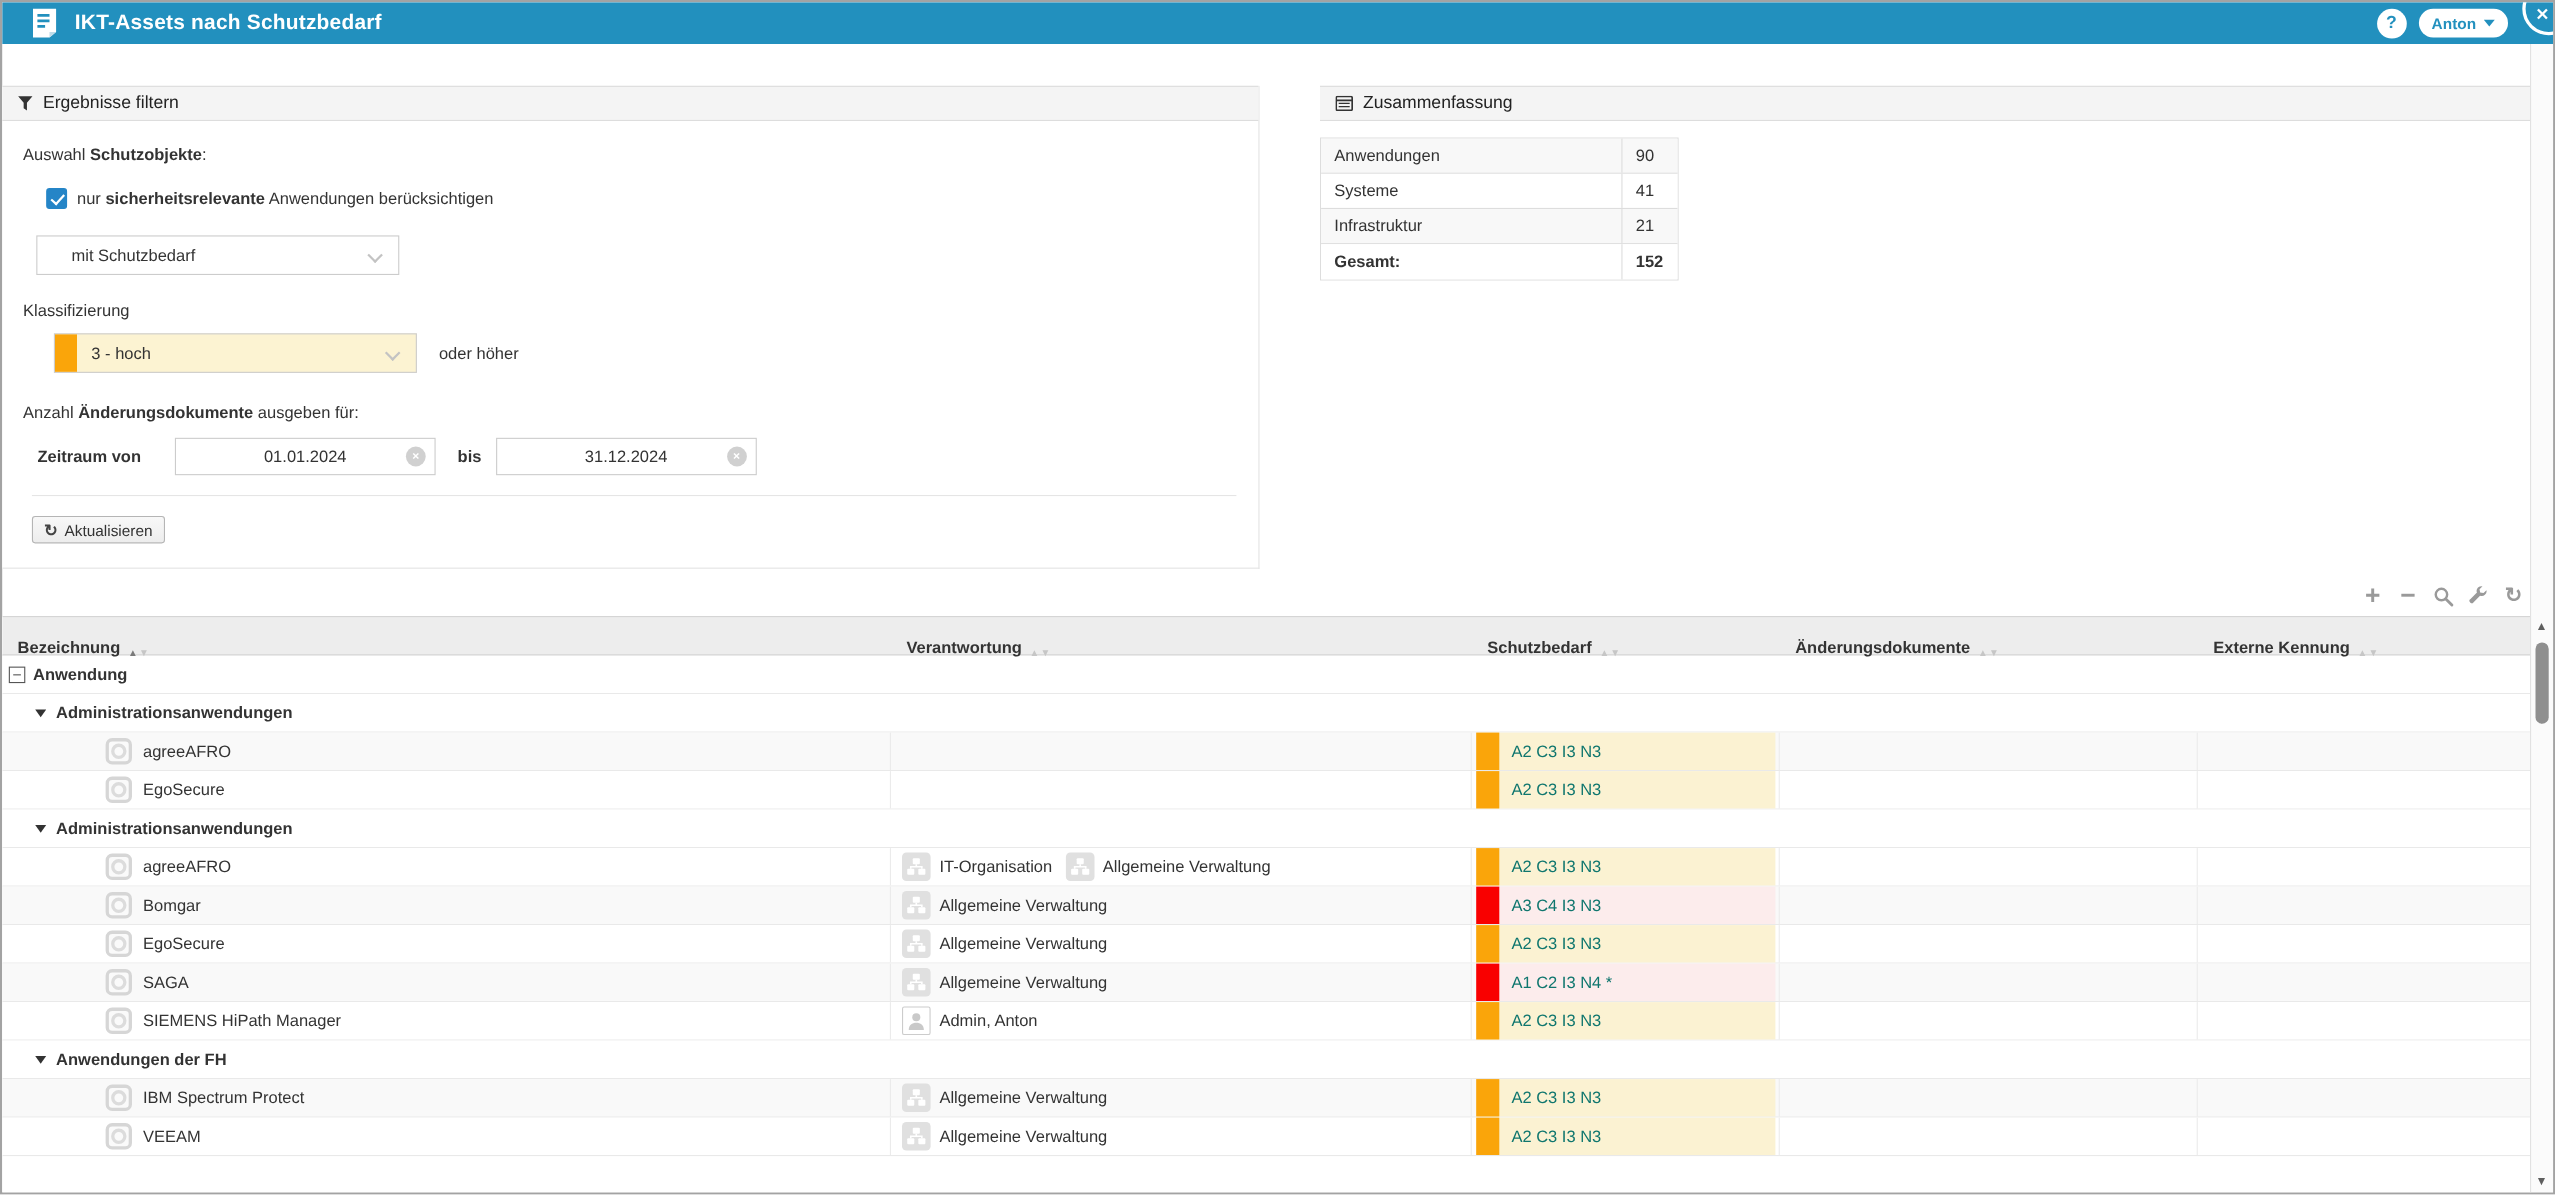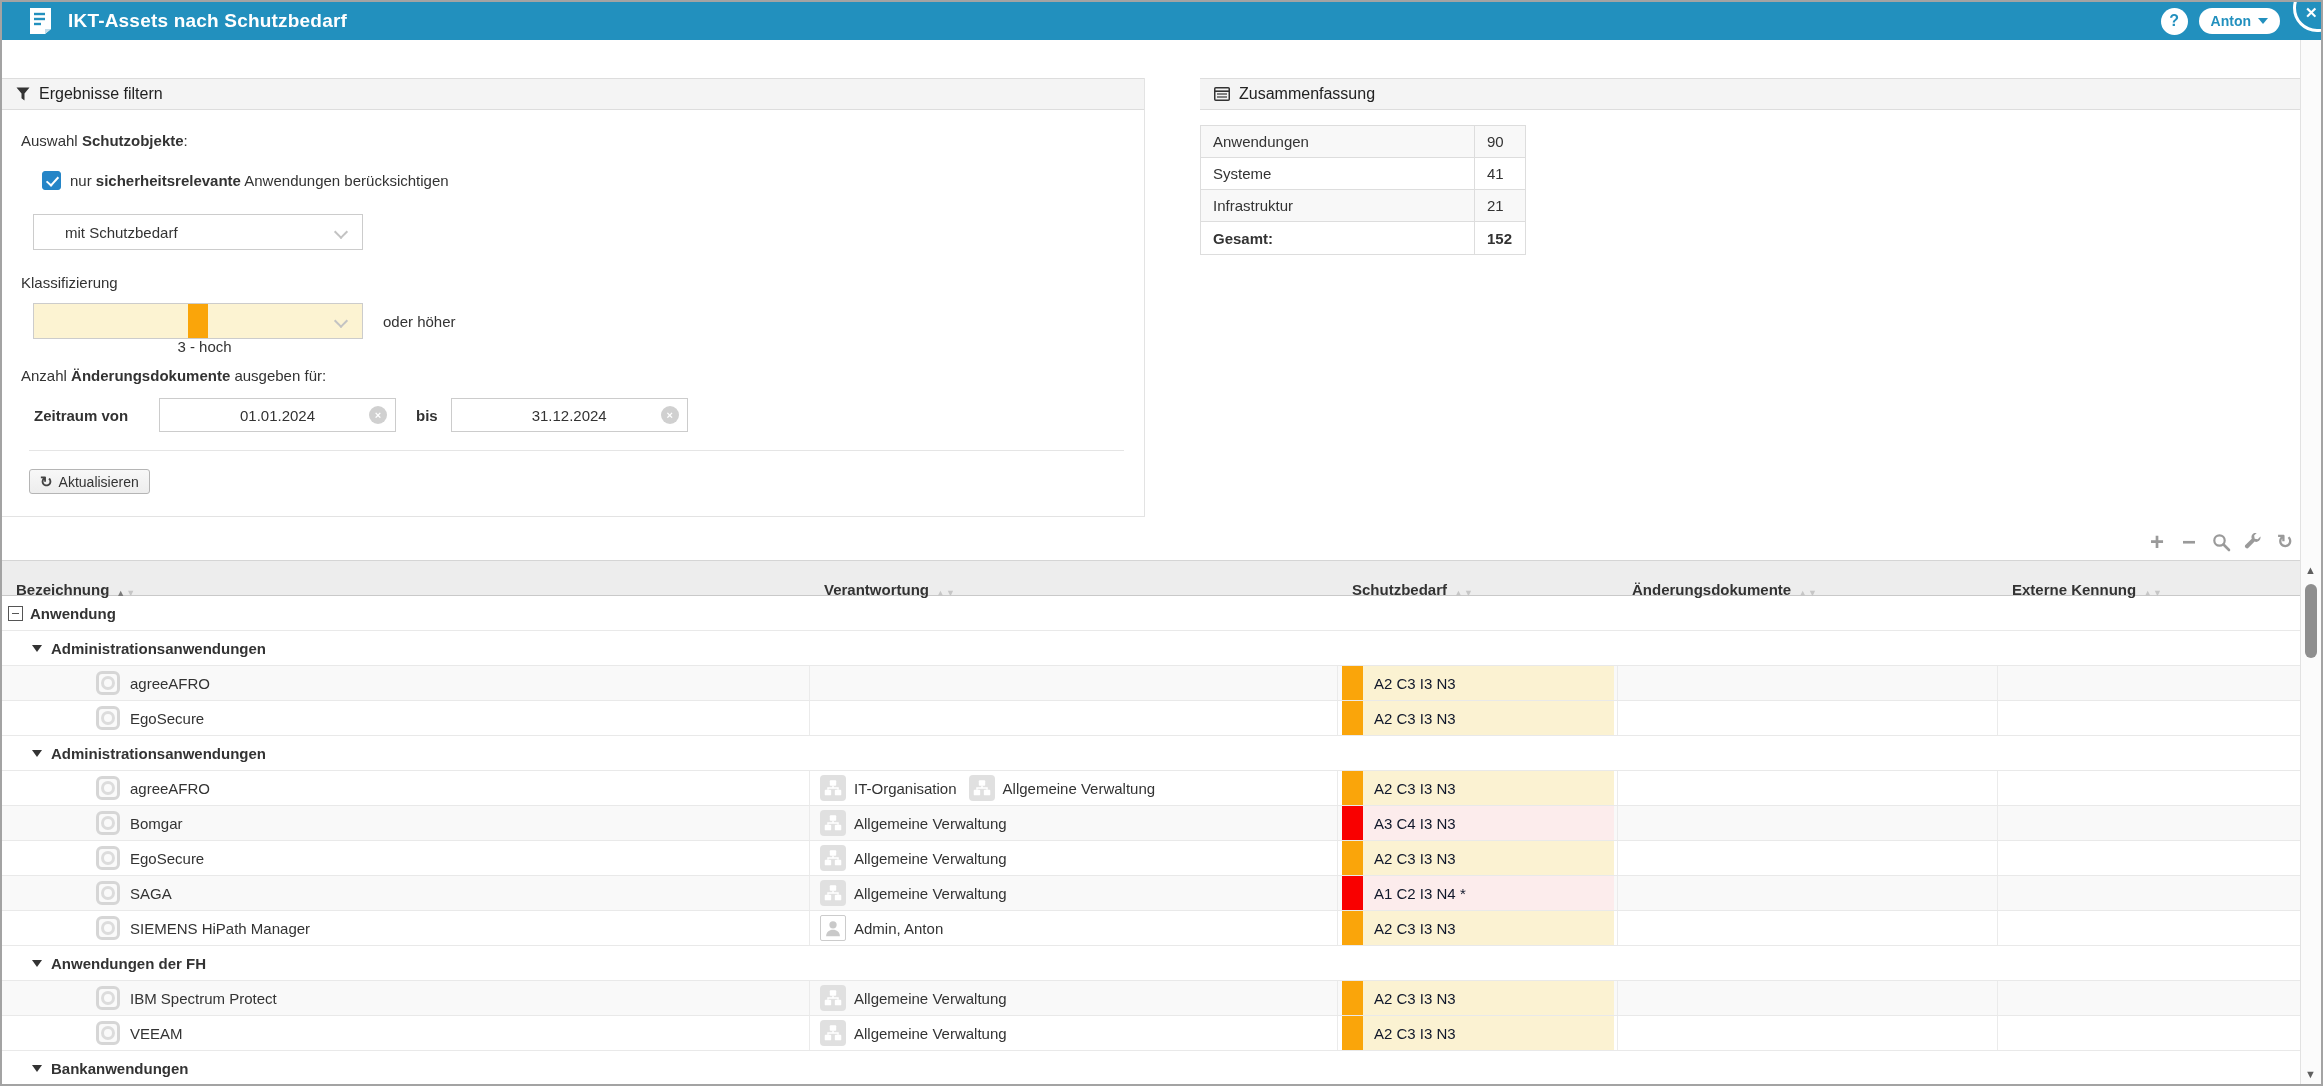--- a/index.html
+++ b/index.html
@@ -116,21 +116,21 @@
   .cell.c2 { padding-left: 10px; gap: 12px; }
   .resp { display: flex; align-items: center; gap: 8px; }
   .icon-box { width: 26px; height: 26px; border-radius: 4px; display: flex; align-items: center; justify-content: center; flex: 0 0 auto; }
   .icon-box.org { background: #e0e0e0; }
   .icon-box.person { background: #fff; border: 1px solid #ccc; border-radius: 2px; }
   .app-ic { width: 24px; height: 24px; border: 3px solid #d6d6d6; border-radius: 6px; background: #fafafa;
     display: flex; align-items: center; justify-content: center; flex: 0 0 auto; }
   .app-ic::after { content: ""; width: 8px; height: 8px; border: 3px solid #dcdcdc; border-radius: 50%; }
   .chip { margin-left: 4px; width: 272px; height: 34px; align-self: center; display: flex; align-items: center; }
   .chip-block { width: 21px; height: 34px; flex: 0 0 auto; }
-  .chip-text { margin-left: 11px; font-size: 15px; color: #0f172a; text-align: right; }
+  .chip-text { margin-left: 11px; font-size: 15px; color: #0f766e; text-align: right; }
   
   .rail { position: absolute; top: 38px; right: 0; bottom: 0; width: 21px; background: #fbfbfb; border-left: 1px solid #e2e2e2; }
   .rail-up { position: absolute; top: 524px; left: 4px; color: #5f5f5f; font-size: 11px; cursor: pointer; }
   .rail-down { position: absolute; bottom: 4px; left: 4px; color: #5f5f5f; font-size: 11px; cursor: pointer; }
   .rail-thumb { position: absolute; top: 544px; left: 4px; width: 12px; height: 74px; background: #8f8f8f; border-radius: 7px; cursor: pointer; }
 </style>
 </head>
 <body>
 
 <div class="window">
@@ -176,21 +176,21 @@
         <span class="cb-label">
           <span>nur </span><b>sicherheitsrelevante</b><span> Anwendungen berücksichtigen</span>
         </span>
       </div>
       <div class="select">
         <span class="sel-text">mit Schutzbedarf</span>
         <span class="chev"></span>
       </div>
       <div class="flabel" style="margin-top:24px">Klassifizierung</div>
       <div class="select2-row" style="margin-left:12px">
-        <div class="select classified" style="margin-left: 0px; background: rgb(252, 243, 210); flex-direction: column;" id="klass-select">
+        <div class="select classified" style="margin-left: 16px; background: rgb(252, 243, 210);" id="klass-select">
           <span class="swatch" id="klass-swatch" style="background: rgb(250, 165, 10);"></span>
           <span class="sel-text">3 - hoch</span>
           <span class="chev"></span>
         </div>
         <span class="suffix-label">oder höher</span>
       </div>
       <div class="flabel" style="margin-top:28px">
         <span>Anzahl </span><b>Änderungsdokumente</b><span> ausgeben für:</span>
       </div>
       <div class="date-row">
@@ -538,24 +538,20 @@
           </div>
           <div class="cell c3">
             <span class="chip" style="background: rgb(251, 242, 210);">
               <span class="chip-block" style="background: rgb(250, 165, 10);"></span>
               <span class="chip-text">A2 C3 I3 N3</span>
             </span>
           </div>
           <div class="cell c4"></div>
           <div class="cell c5"></div>
         </div>
-        <div class="g-row row-sub">
-          <span class="caret-down"></span>
-          <span>Bankanwendungen</span>
-        </div>
       </div>
   </div>
 
   <div class="rail">
     <span class="rail-up">▲</span>
     <span class="rail-thumb"></span>
     <span class="rail-down">▼</span>
   </div>
 
 </div>

